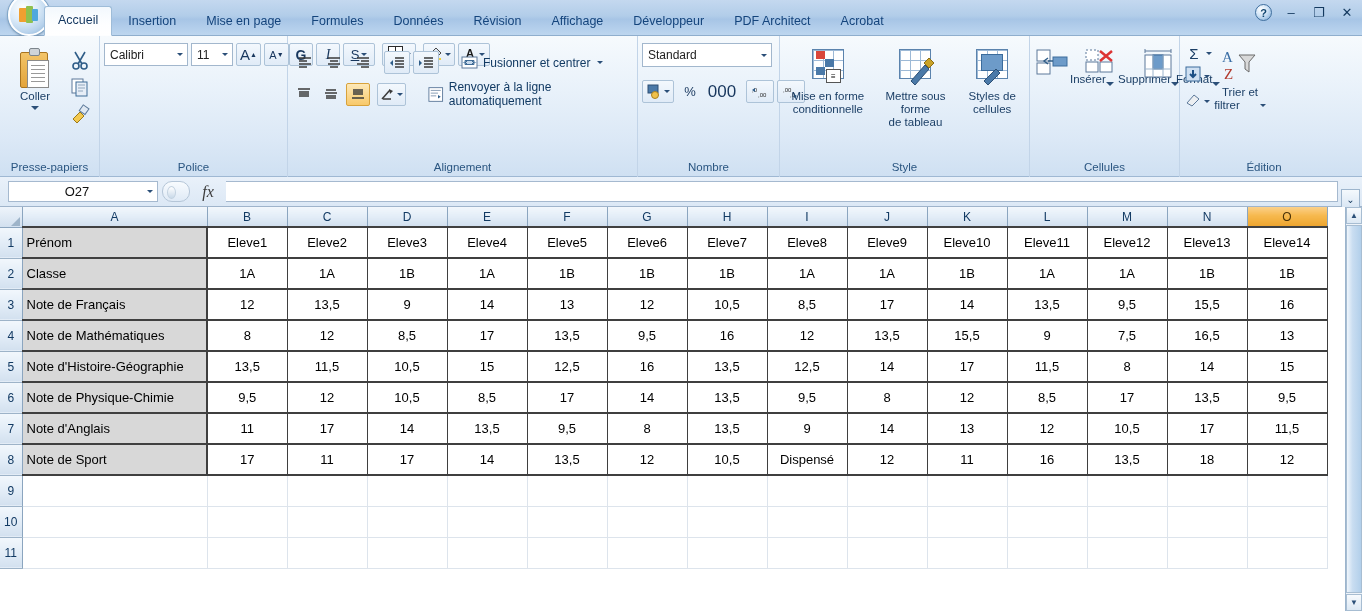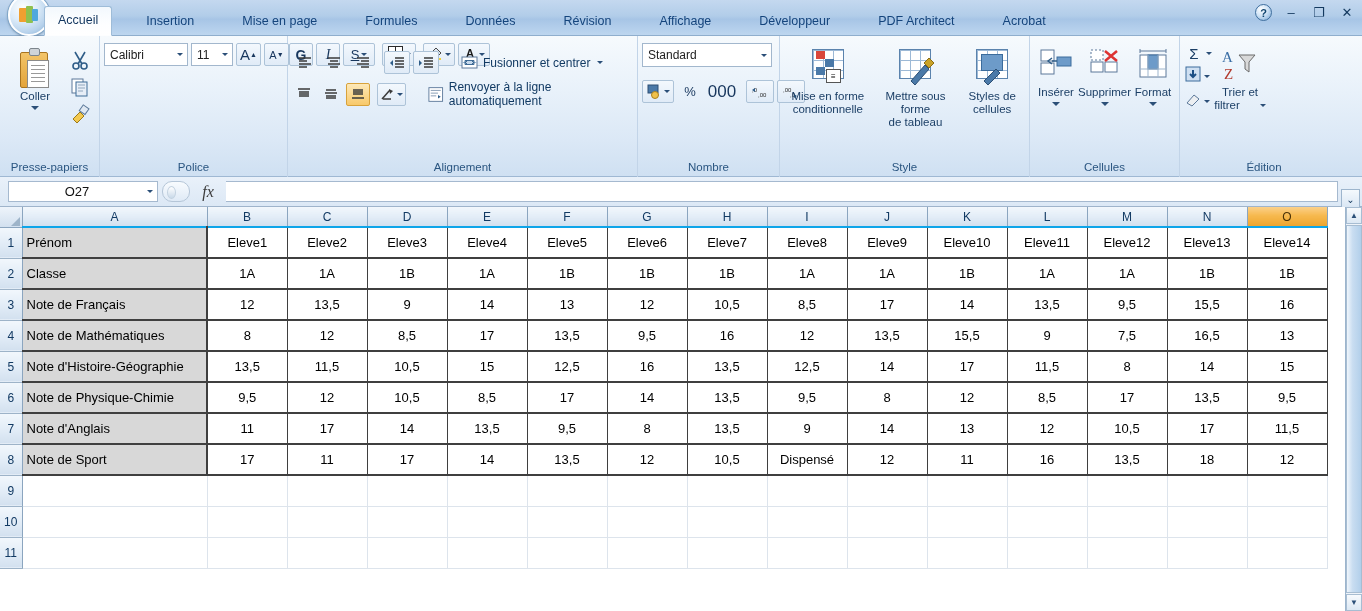--- a/index.html
+++ b/index.html
@@ -33,21 +33,21 @@
   }
   .orb-logo i:nth-child(1){ left:0; top:2px; width:8px; height:14px; background:#f0a030; }
   .orb-logo i:nth-child(2){ left:7px; top:0; width:7px; height:17px; background:#8fc14f; }
   .orb-logo i:nth-child(3){ left:13px; top:3px; width:6px; height:12px; background:#4fa8dc; }
 
   .tabs { position: absolute; left: 44px; top: 5px; display: flex; align-items: flex-end; height: 31px;}
   .tab {
     font-size: 12.5px;
     color: #14447c;
     padding: 6px 13px 7px 13px;
-    margin-right: 20px;
+    margin-right: 2px;
     line-height: 14px;
     white-space: nowrap;
     border: 1px solid transparent;
     border-radius: 3px 3px 0 0;
     cursor: default;
   }
   .tab.active {
     background: linear-gradient(to bottom,#f3f8fd 0%, #fdfeff 60%, #ffffff 100%);
     border: 1px solid #9ebcd8;
     border-bottom: 1px solid #fdfeff;
@@ -140,21 +140,21 @@
   .bigicon { width:40px;height:40px;position:relative;margin-bottom:3px;}
   .grid-ico {
     position:absolute; left:4px; top:2px; width:32px;height:30px;
     background:#fff; border:1px solid #5b83ad;
     background-image: linear-gradient(to right, #9db9d6 1px, transparent 1px), linear-gradient(to bottom, #9db9d6 1px, transparent 1px);
     background-size: 10px 10px;
   }
 
   
   .cellsgrp { width: 150px; }
-  .midbtn { width: 48px; display:flex;flex-direction:column;align-items:center;padding-top:4px;}
+  .midbtn { width: 48px; display:flex;flex-direction:row;align-items:flex-end;padding-top:4px;}
 
   
   .editgrp { width: 168px; }
 
   
   .fbar {
     height: 30px; display:flex; align-items:center;
     background: linear-gradient(to bottom,#e9f1fa,#dce8f5);
     border-bottom:1px solid #9fb4cb;
   }
@@ -211,21 +211,21 @@
     background:#fff; overflow:hidden; white-space:nowrap;
   }
   td.cell.hdrcol {
     text-align:left; padding-left:4px; background:#d8d8d8;
     border-right:2px solid #3f3f3f; border-bottom:2px solid #3f3f3f;
   }
   td.cell.body {
     border-right:1px solid #3f3f3f; border-bottom:2px solid #3f3f3f;
     border-left:1px solid #3f3f3f;
   }
-  td.cell.topedge { border-top:2px solid #0ea5e9; }
+  td.cell.topedge { border-top:2px solid #404040; }
   td.cell.empty { border-right:1px solid #dde4ec; border-bottom:1px solid #dde4ec; }
 
   
   .vscroll {
     position:absolute; right:0; top:0; width:17px; height:404px;
     background:#eef3f9; border-left:1px solid #9db5cd;
     display:flex; flex-direction:column;
   }
   .vs-btn {
     height:17px; background:linear-gradient(to bottom,#f7fafd,#dce8f4);

